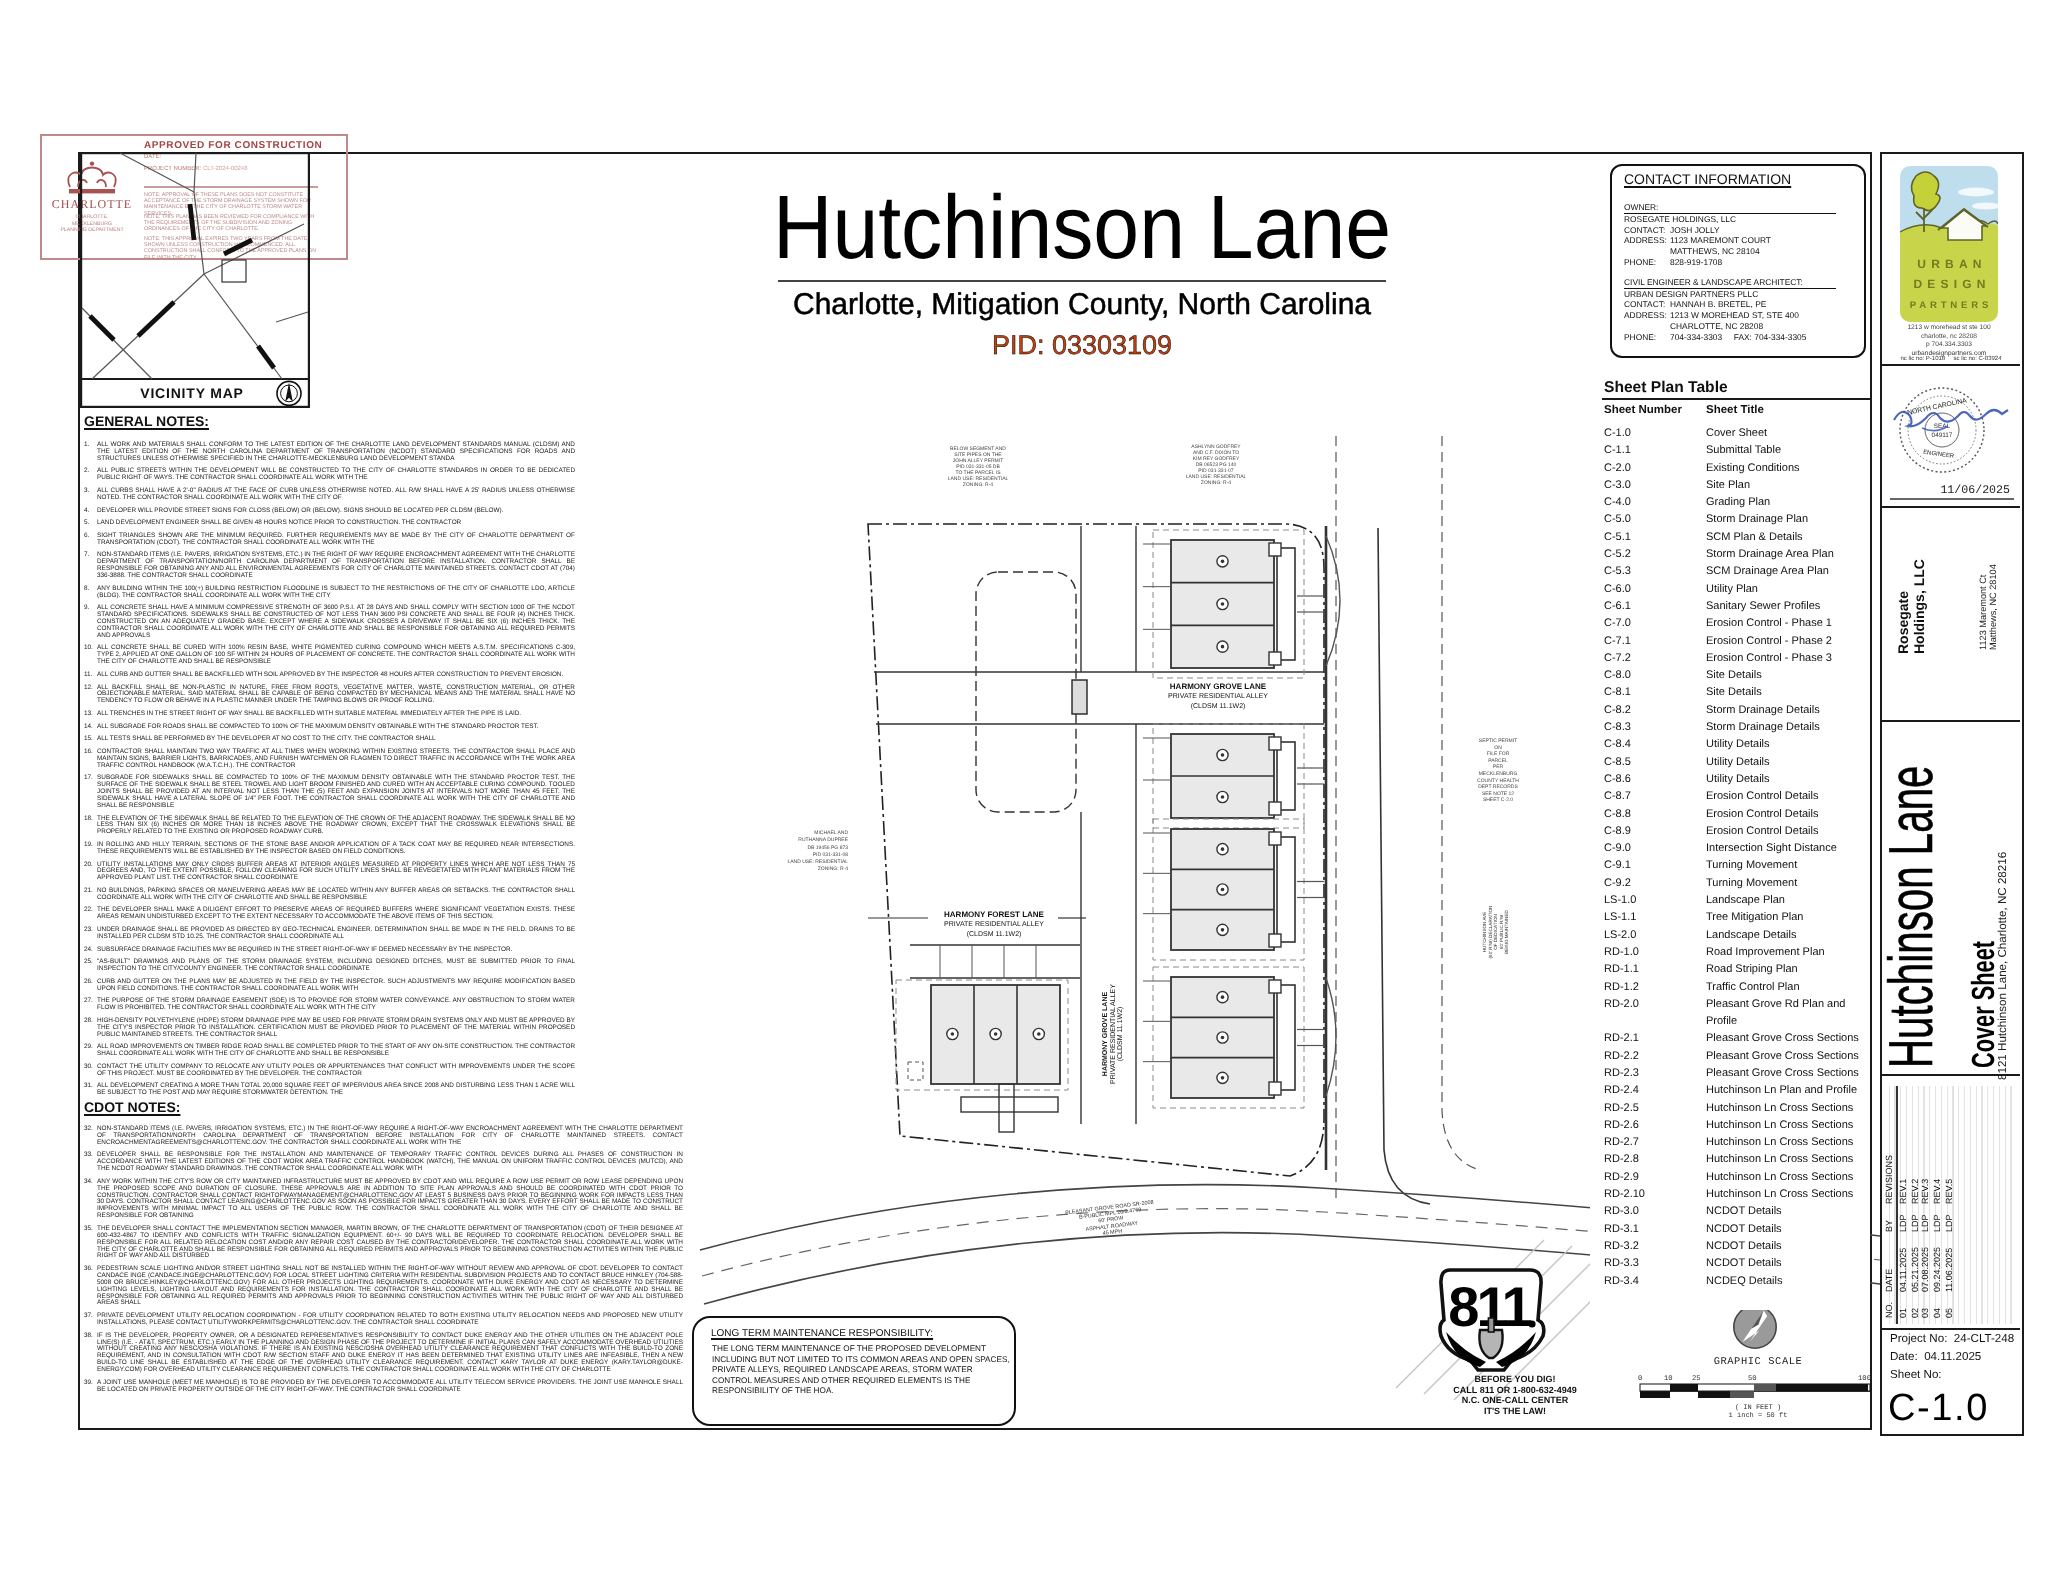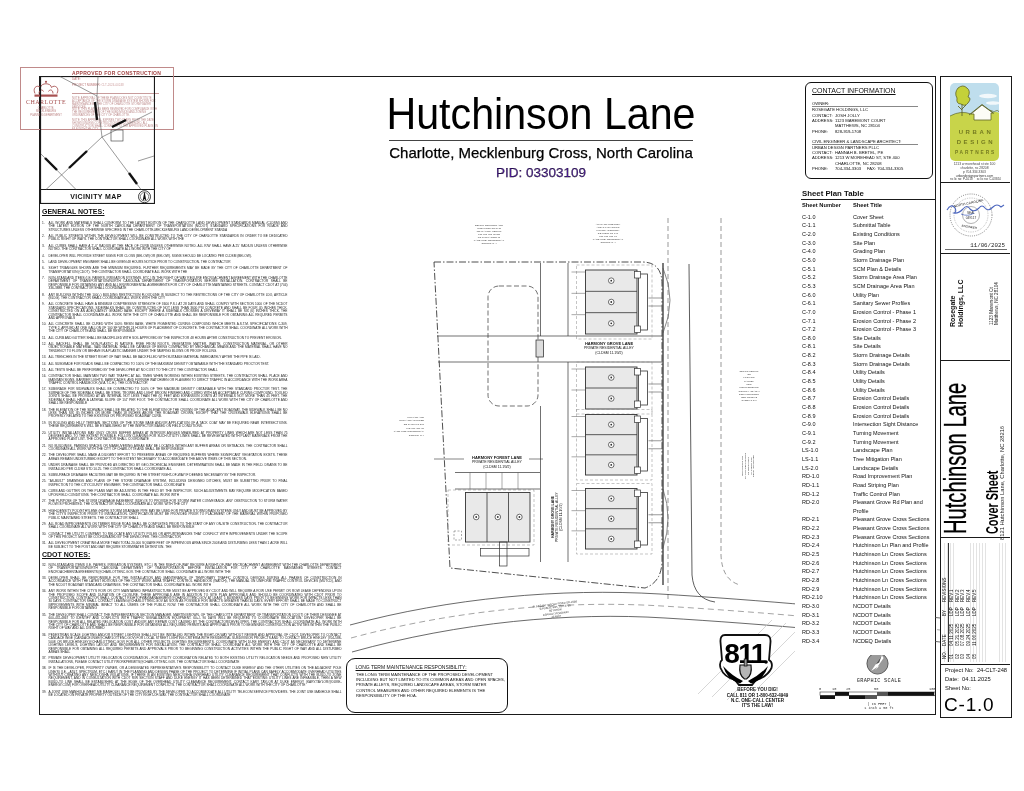--- a/index.html
+++ b/index.html
@@ -235,22 +235,22 @@
         <div style="position:relative;margin-bottom:5.8px;">
           <span style="position:absolute;left:0;">39.</span>
           <div style="margin-left:13px;width:586px;text-align:justify;">A JOINT USE MANHOLE (MEET ME MANHOLE) IS TO BE PROVIDED BY THE DEVELOPER TO ACCOMMODATE ALL UTILITY TELECOM SERVICE PROVIDERS. THE JOINT USE MANHOLE SHALL BE LOCATED ON PRIVATE PROPERTY OUTSIDE OF THE CITY RIGHT-OF-WAY. THE CONTRACTOR SHALL COORDINATE</div>
         </div>
       </div>
     </div>
 
 <div class="abs" style="left:341px;top:88px;width:400px;text-align:center;">
   <div style="font-size:45px;color:#000;transform:scaleX(0.915);transform-origin:50% 0;white-space:nowrap;">Hutchinson Lane</div>
   <div style="width:304px;height:1.2px;background:#444;margin:0px auto 3px auto;"></div>
-  <div style="font-size:15px;color:#000;white-space:nowrap;-webkit-text-stroke:0.25px #000;">Charlotte, Mecklenburg Cross, North Carolina</div>
-  <div style="font-size:13.5px;color:#4c1d95;margin-top:4px;-webkit-text-stroke:0.25px #000;">PID: 03303109</div>
+  <div style="font-size:15px;color:#000;white-space:nowrap;-webkit-text-stroke:0.25px #000;">Charlotte, Mitigation County, North Carolina</div>
+  <div style="font-size:13.5px;color:#c2410c;margin-top:4px;-webkit-text-stroke:0.25px #000;">PID: 03303109</div>
 </div>
 
 <div class="abs" style="left:795px;top:185px;width:140px;height:470px;background:#fff;z-index:3;"></div>
 
 <div class="abs" style="left:805px;top:81.5px;width:126px;height:95px;border:1px solid #111;border-radius:6px;background:#fff;z-index:4;">
   <div class="abs" style="left:6px;top:4px;font-size:7px;color:#111;text-decoration:underline;">CONTACT INFORMATION</div>
   <div class="abs tiny" style="left:6px;top:18px;width:240px;font-size:8.4px;line-height:10.8px;color:#111;">
     <div style="border-bottom:1px solid #111;width:212px;">OWNER:</div>
     <div>ROSEGATE HOLDINGS, LLC</div>
     <div><span style="display:inline-block;width:46px;">CONTACT:</span>JOSH JOLLY</div>

